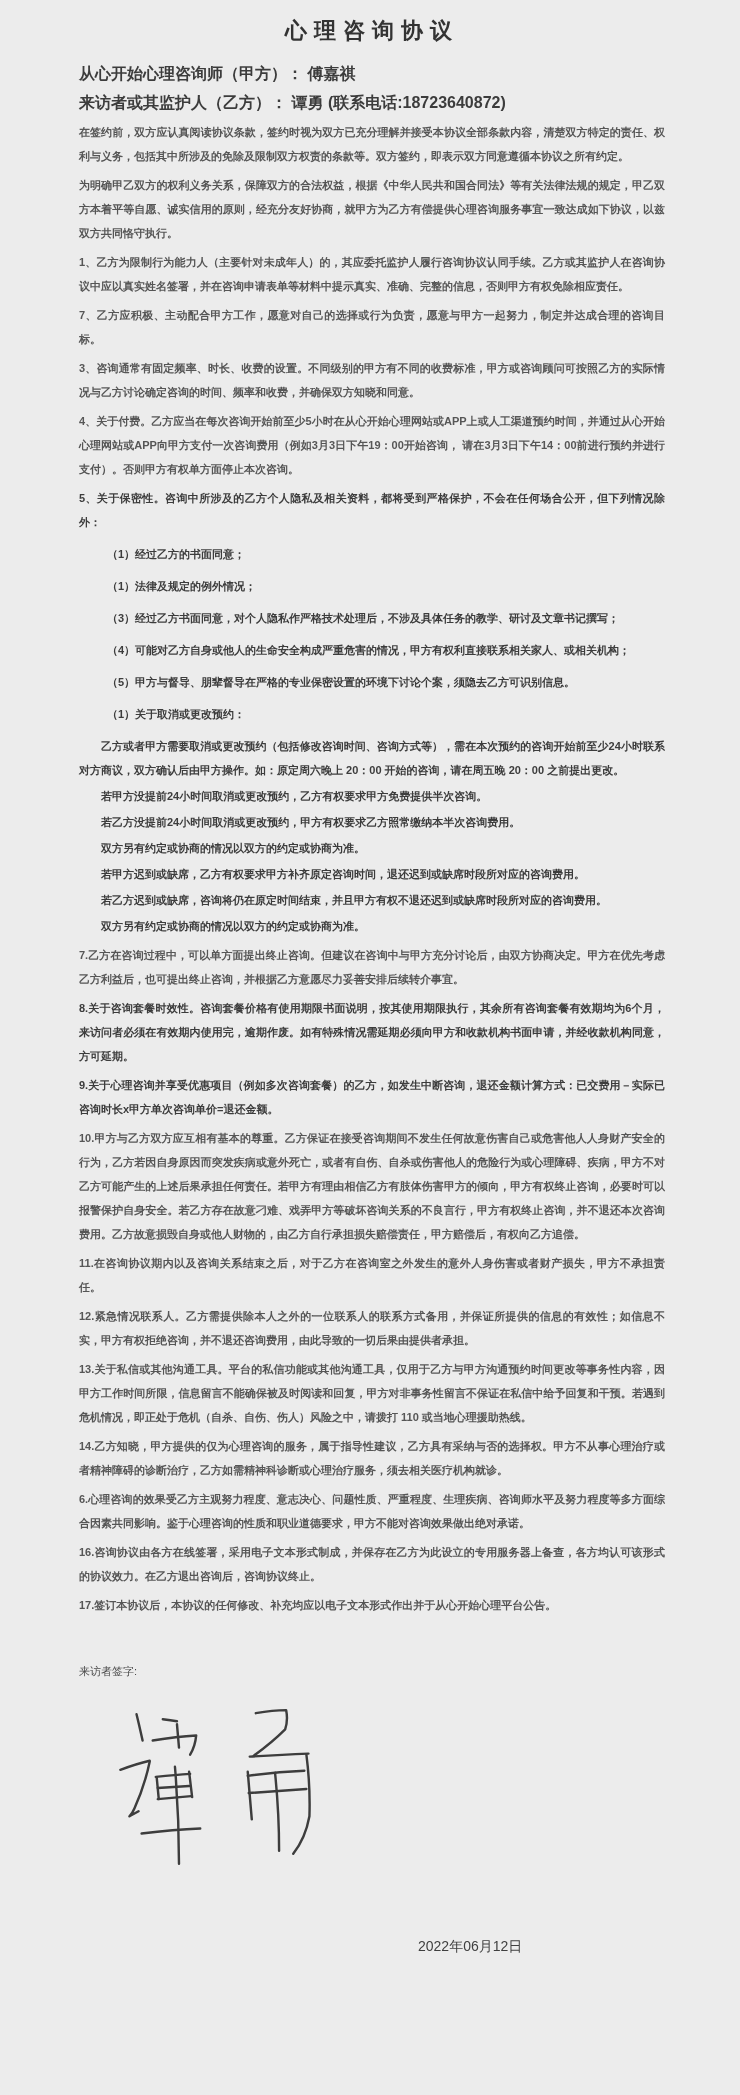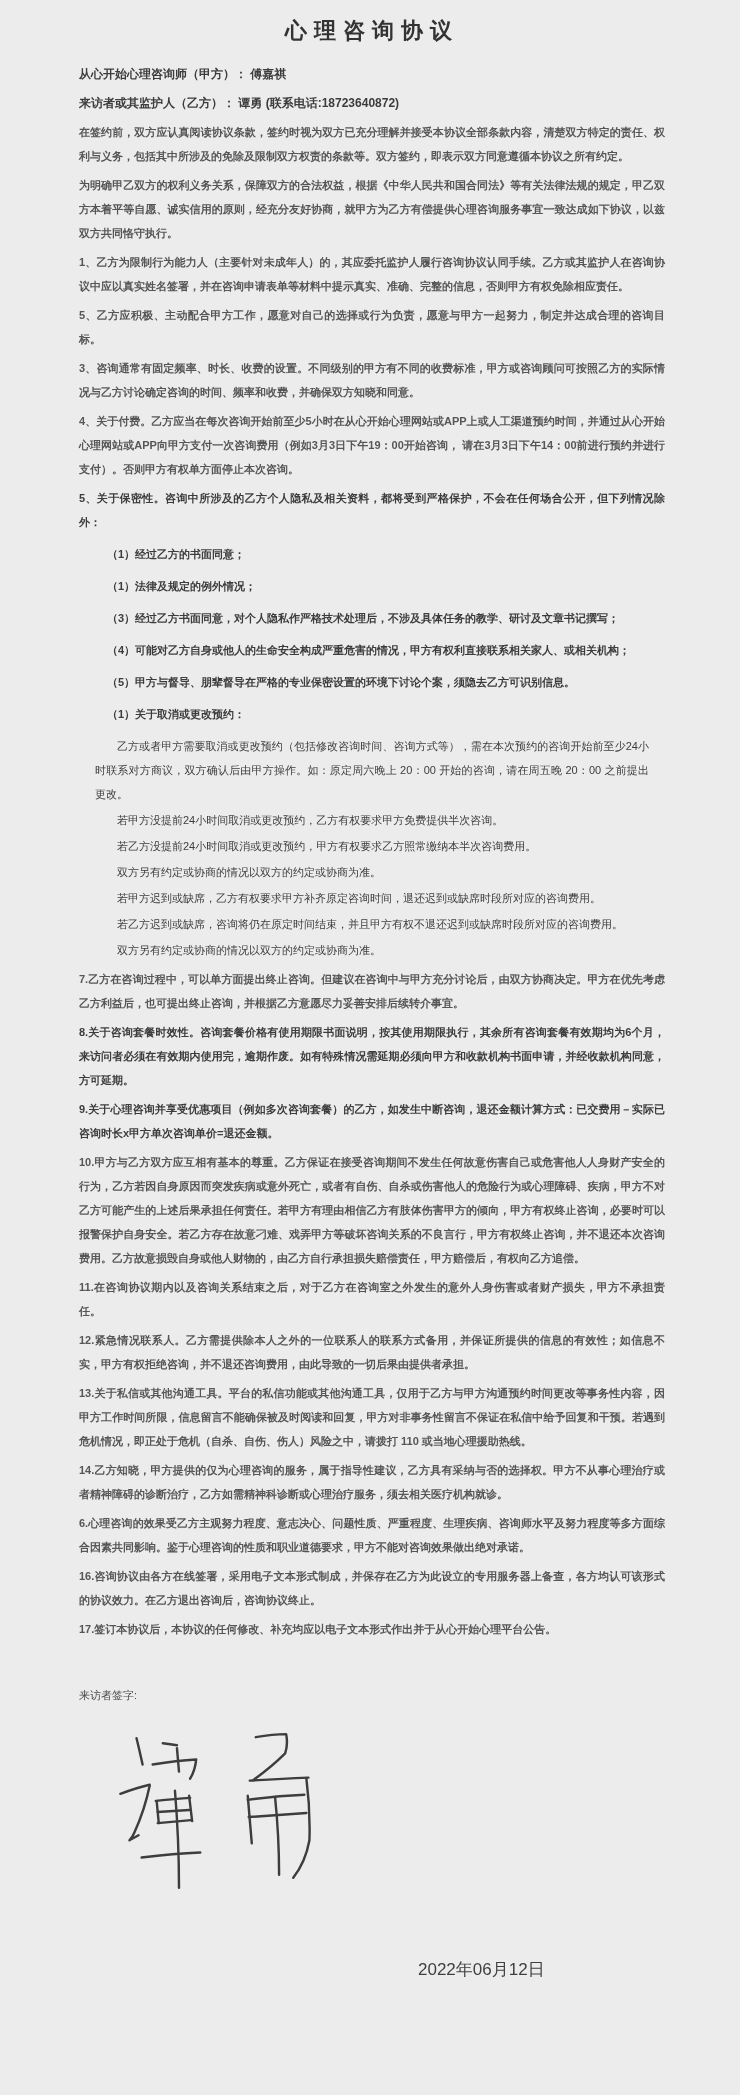--- a/index.html
+++ b/index.html
@@ -21,21 +21,21 @@
   }
   .doc-title {
     text-align: center;
     font-size: 22px;
     font-weight: 700;
     letter-spacing: 7px;
     color: #333333;
     margin: 6px 0 16px 0;
   }
   .party-line {
-    font-size: 12px;
+    font-size: 16px;
     font-weight: 700;
     color: #3c3c3c;
     line-height: 24px;
     margin: 5px 0;
   }
   .para {
     font-size: 11px;
     line-height: 24px;
     margin: 5px 0;
     color: #565656;
@@ -47,61 +47,61 @@
     color: #3c3c3c;
   }
   .para.list {
     padding-left: 28px;
     margin: 8px 0;
     font-weight: 700;
     color: #3c3c3c;
   }
   .para.ind {
     text-indent: 22px;
-    margin: 2px 16px;
-    font-weight: 400;
+    margin: 2px 0;
+    font-weight: 700;
     color: #3c3c3c;
   }
   .sign-label {
     font-size: 11px;
     color: #4a4a4a;
     margin-top: 42px;
     line-height: 24px;
   }
   .signature-wrap {
     margin: 14px 0 0 36px;
     width: 220px;
     height: 182px;
   }
   .signature-wrap svg {
     display: block;
   }
   .date-line {
-    font-size: 17px;
+    font-size: 14px;
     color: #3f3f3f;
     margin-top: 58px;
     padding-left: 339px; 
     line-height: 18px;
   }
 </style>
 </head>
 <body>
 
 <div class="doc">
 
   <h1 class="doc-title">心理咨询协议</h1>
 
   <p class="party-line">从心开始心理咨询师（甲方）： 傅嘉祺</p>
   <p class="party-line">来访者或其监护人（乙方）： 谭勇 (联系电话:18723640872)</p>
 
   <div id="paragraphs">
       <p class="para body">在签约前，双方应认真阅读协议条款，签约时视为双方已充分理解并接受本协议全部条款内容，清楚双方特定的责任、权利与义务，包括其中所涉及的免除及限制双方权责的条款等。双方签约，即表示双方同意遵循本协议之所有约定。</p>
       <p class="para body">为明确甲乙双方的权利义务关系，保障双方的合法权益，根据《中华人民共和国合同法》等有关法律法规的规定，甲乙双方本着平等自愿、诚实信用的原则，经充分友好协商，就甲方为乙方有偿提供心理咨询服务事宜一致达成如下协议，以兹双方共同恪守执行。</p>
       <p class="para body">1、乙方为限制行为能力人（主要针对未成年人）的，其应委托监护人履行咨询协议认同手续。乙方或其监护人在咨询协议中应以真实姓名签署，并在咨询申请表单等材料中提示真实、准确、完整的信息，否则甲方有权免除相应责任。</p>
-      <p class="para body">5、乙方应积极、主动配合甲方工作，愿意对自己的选择或行为负责，愿意与甲方一起努力，制定并达成合理的咨询目标。</p>
+      <p class="para body">7、乙方应积极、主动配合甲方工作，愿意对自己的选择或行为负责，愿意与甲方一起努力，制定并达成合理的咨询目标。</p>
       <p class="para body">3、咨询通常有固定频率、时长、收费的设置。不同级别的甲方有不同的收费标准，甲方或咨询顾问可按照乙方的实际情况与乙方讨论确定咨询的时间、频率和收费，并确保双方知晓和同意。</p>
       <p class="para body">4、关于付费。乙方应当在每次咨询开始前至少5小时在从心开始心理网站或APP上或人工渠道预约时间，并通过从心开始心理网站或APP向甲方支付一次咨询费用（例如3月3日下午19：00开始咨询， 请在3月3日下午14：00前进行预约并进行支付）。否则甲方有权单方面停止本次咨询。</p>
       <p class="para bold">5、关于保密性。咨询中所涉及的乙方个人隐私及相关资料，都将受到严格保护，不会在任何场合公开，但下列情况除外：</p>
       <p class="para list">（1）经过乙方的书面同意；</p>
       <p class="para list">（1）法律及规定的例外情况；</p>
       <p class="para list">（3）经过乙方书面同意，对个人隐私作严格技术处理后，不涉及具体任务的教学、研讨及文章书记撰写；</p>
       <p class="para list">（4）可能对乙方自身或他人的生命安全构成严重危害的情况，甲方有权利直接联系相关家人、或相关机构；</p>
       <p class="para list">（5）甲方与督导、朋辈督导在严格的专业保密设置的环境下讨论个案，须隐去乙方可识别信息。</p>
       <p class="para list">（1）关于取消或更改预约：</p>
       <p class="para ind">乙方或者甲方需要取消或更改预约（包括修改咨询时间、咨询方式等），需在本次预约的咨询开始前至少24小时联系对方商议，双方确认后由甲方操作。如：原定周六晚上 20：00 开始的咨询，请在周五晚 20：00 之前提出更改。</p>

